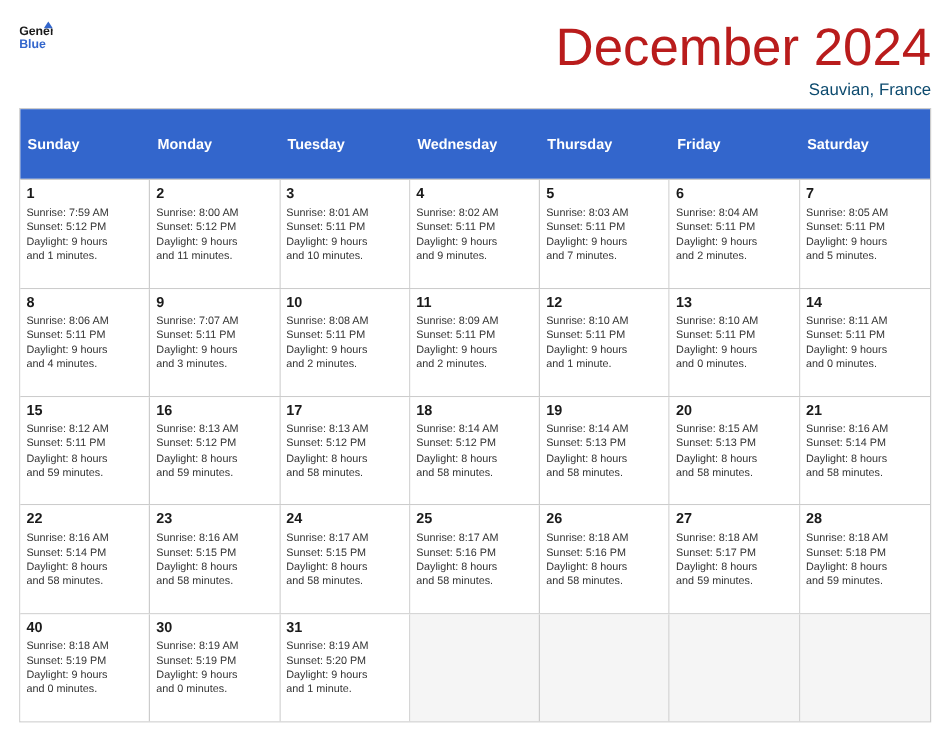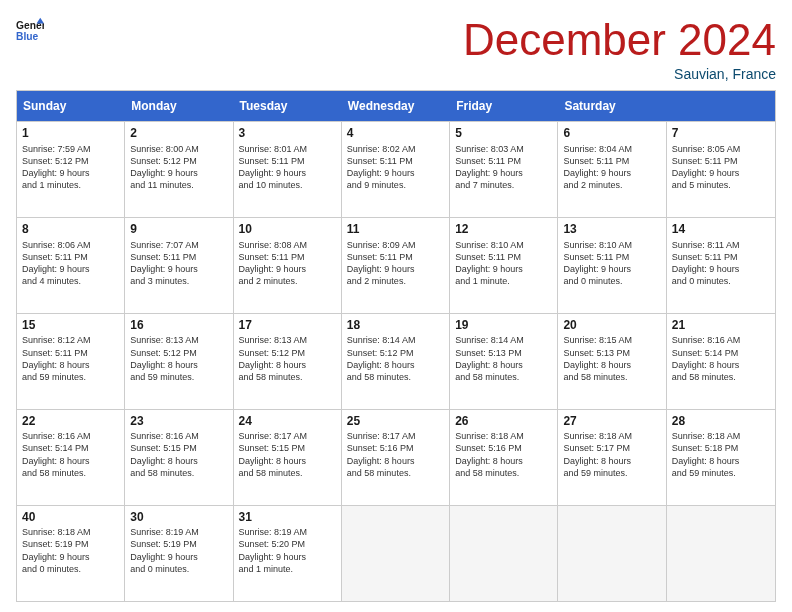--- a/index.html
+++ b/index.html
@@ -54,21 +54,21 @@
     }
     .cal-header {
       display: grid;
       grid-template-columns: repeat(7, 1fr);
       background: #3366cc;
     }
     .cal-header-cell {
       color: #fff;
       font-size: 12px;
       font-weight: bold;
-      padding: 8px 6px;
+      padding: 22px 6px;
       text-align: left;
     }
     .cal-body {
       display: flex;
       flex-direction: column;
       flex: 1;
     }
     .cal-row {
       display: grid;
       grid-template-columns: repeat(7, 1fr);
@@ -120,20 +120,21 @@
       <div class="location">Sauvian, France</div>
     </div>
   </div>
 
   <div class="calendar">
     <div class="cal-header" id="cal-header-row">
         <div class="cal-header-cell">Sunday</div>
         <div class="cal-header-cell">Monday</div>
         <div class="cal-header-cell">Tuesday</div>
         <div class="cal-header-cell">Wednesday</div>
+        <div class="cal-header-cell">Thursday</div>
         <div class="cal-header-cell">Friday</div>
         <div class="cal-header-cell">Saturday</div>
       </div>
     <div class="cal-body" id="cal-body">
         <div class="cal-row">
           <div class="cal-cell">
             <span class="day-num">1</span>
             <div class="cell-text">Sunrise: 7:59 AM</div>
             <div class="cell-text">Sunset: 5:12 PM</div>
             <div class="cell-text">Daylight: 9 hours</div>

